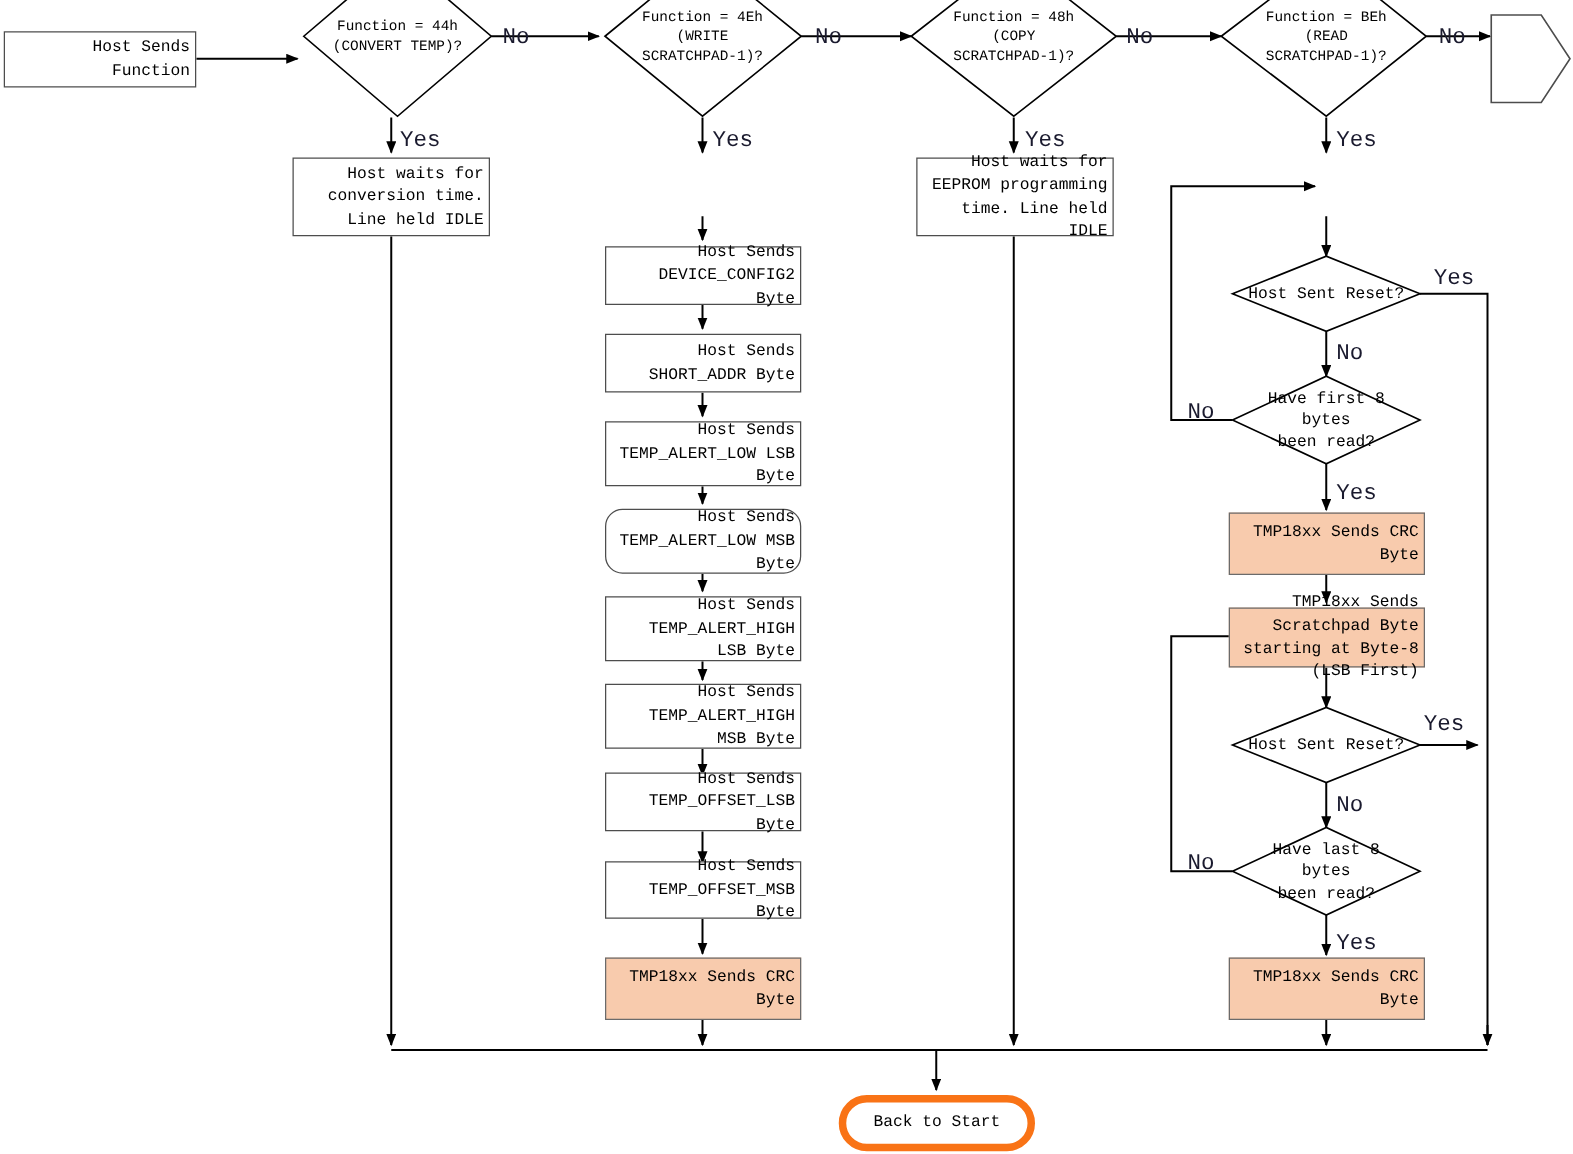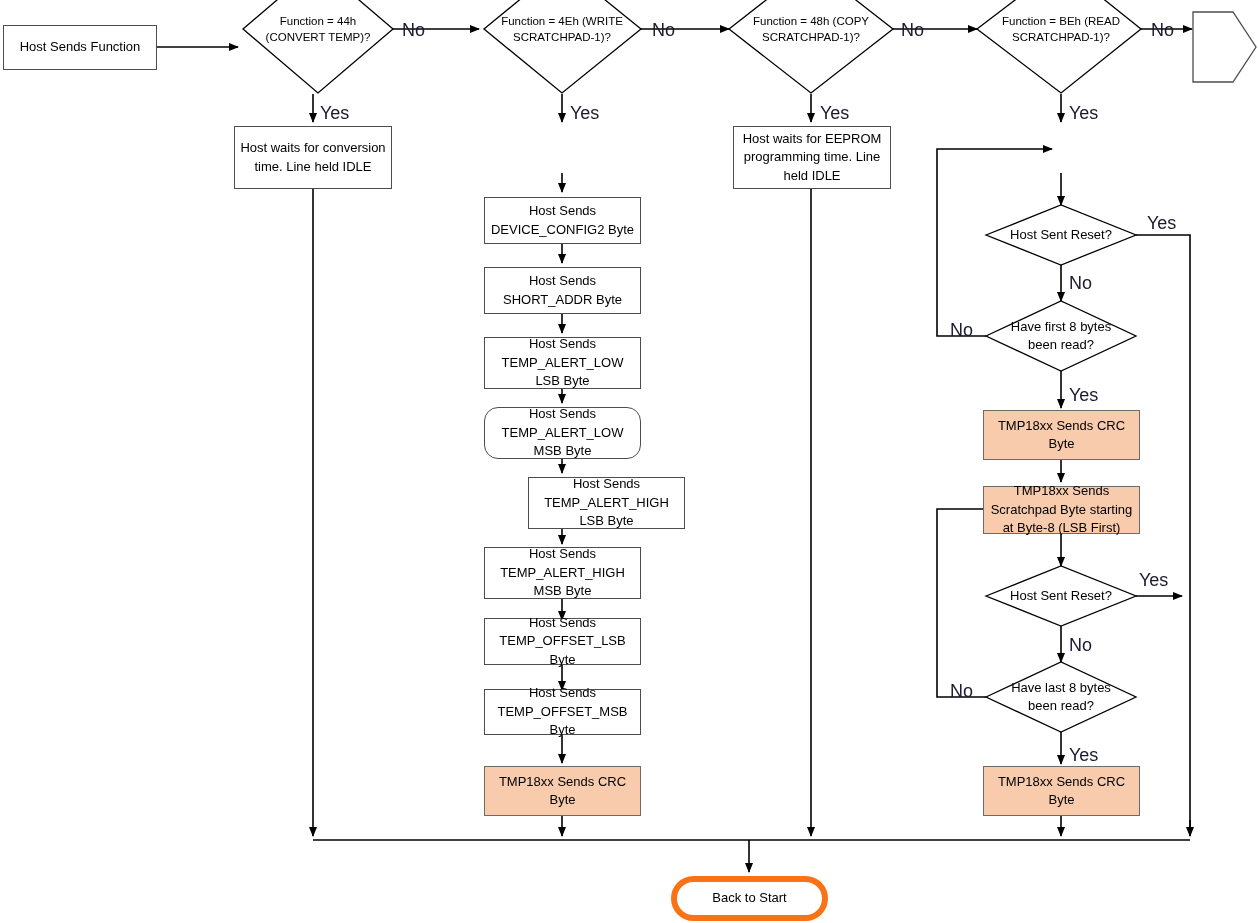--- a/index.html
+++ b/index.html
@@ -5,38 +5,38 @@
   html, body {
     margin: 0;
     padding: 0;
     background: #ffffff;
   }
   #canvas {
     position: relative;
     width: 1258px;
     height: 923px;
     background: #ffffff;
-    font-family: Liberation Sans, sans-serif;
+    font-family: Liberation Mono, monospace;
     overflow: hidden;
   }
   svg.layer {
     position: absolute;
     left: 0;
     top: 0;
     width: 1258px;
     height: 923px;
     pointer-events: none;
   }
   .node {
     position: absolute;
     box-sizing: border-box;
     display: flex;
     align-items: center;
     justify-content: center;
-    text-align: center;
+    text-align: right;
     color: #000000;
     font-size: 13px;
     line-height: 1.42;
     padding: 0 4px;
   }
   .proc {
     background: #ffffff;
     border: 1px solid #4d4d4d;
   }
   .proc.accent {
@@ -202,21 +202,21 @@
   <div class="node proc" style="left:3px; top:25px; width:154px; height:45px;">Host Sends Function</div>
 
   <div class="node proc" style="left:234px; top:126px; width:158px; height:63px;">Host waits for conversion time. Line held IDLE</div>
 
   <div class="node proc" style="left:733px; top:126px; width:158px; height:63px;">Host waits for EEPROM programming time. Line held IDLE</div>
 
   <div class="node proc" style="left:484px; top:197px; width:157px; height:47px;">Host Sends DEVICE_CONFIG2 Byte</div>
   <div class="node proc" style="left:484px; top:267px; width:157px; height:47px;">Host Sends SHORT_ADDR Byte</div>
   <div class="node proc" style="left:484px; top:337px; width:157px; height:52px;">Host Sends TEMP_ALERT_LOW LSB Byte</div>
   <div class="node proc" style="left:484px; top:407px; width:157px; height:52px;border-radius:14px;">Host Sends TEMP_ALERT_LOW MSB Byte</div>
-  <div class="node proc" style="left:484px; top:477px; width:157px; height:52px;margin-left:44px;">Host Sends TEMP_ALERT_HIGH LSB Byte</div>
+  <div class="node proc" style="left:484px; top:477px; width:157px; height:52px;">Host Sends TEMP_ALERT_HIGH LSB Byte</div>
   <div class="node proc" style="left:484px; top:547px; width:157px; height:52px;">Host Sends TEMP_ALERT_HIGH MSB Byte</div>
   <div class="node proc" style="left:484px; top:618px; width:157px; height:47px;">Host Sends TEMP_OFFSET_LSB Byte</div>
   <div class="node proc" style="left:484px; top:689px; width:157px; height:46px;">Host Sends TEMP_OFFSET_MSB Byte</div>
   <div class="node proc accent" style="left:484px; top:766px; width:157px; height:50px;">TMP18xx Sends CRC Byte</div>
 
   <div class="node proc accent" style="left:983px; top:410px; width:157px; height:50px;">TMP18xx Sends CRC Byte</div>
   <div class="node proc accent" style="left:983px; top:486px; width:157px; height:48px;">TMP18xx Sends Scratchpad Byte starting at Byte-8 (LSB First)</div>
   <div class="node proc accent" style="left:983px; top:766px; width:157px; height:50px;">TMP18xx Sends CRC Byte</div>
 
   <div class="node terminator" style="left:671px; top:876px; width:157px; height:45px;">Back to Start</div>

